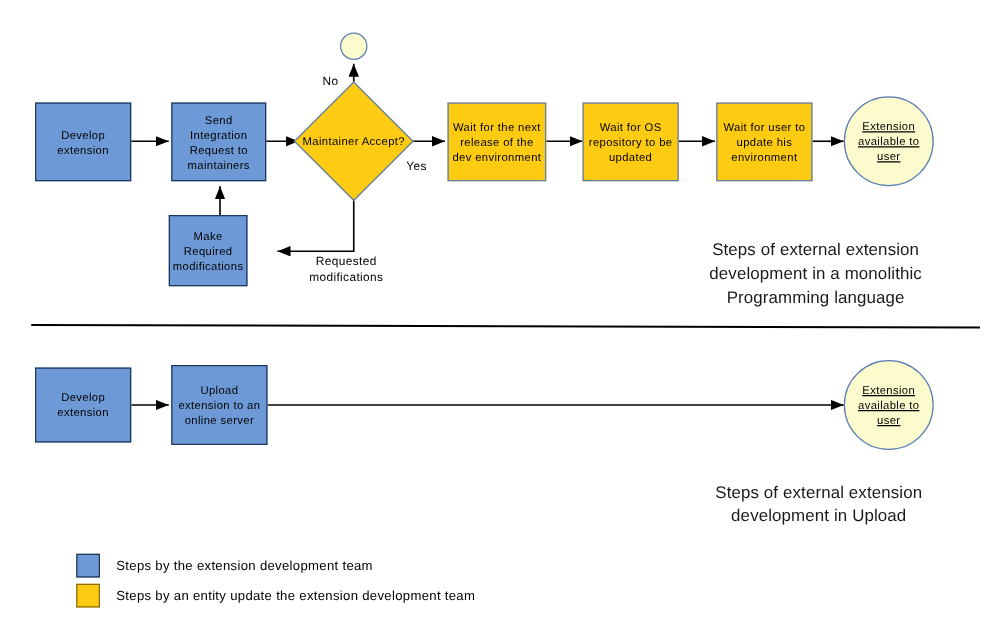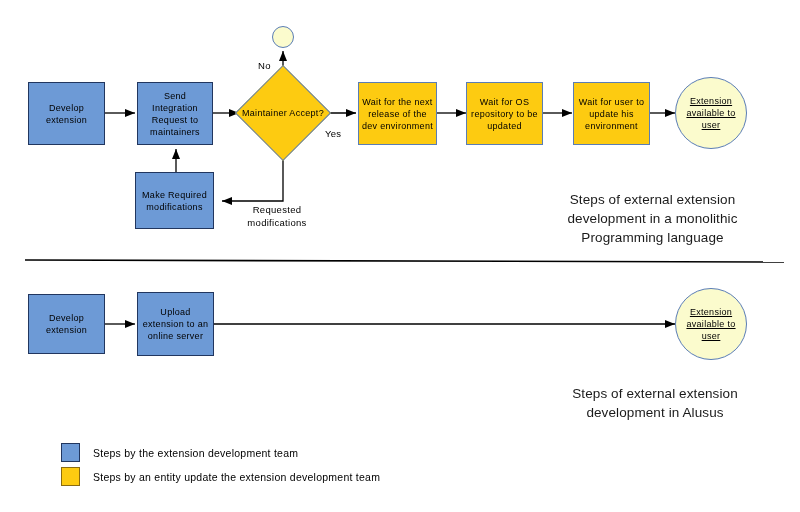--- a/index.html
+++ b/index.html
@@ -198,21 +198,21 @@
   </div>
 
   <div class="node yellow" style="left:573px; top:82px; width:77px; height:63px;">
     <span class="lbl">Wait for user to update his environment</span>
   </div>
 
   <div class="node terminal" style="left:675px; top:77px; width:72px; height:72px;">
     <span class="lbl">Extension available to user</span>
   </div>
 
-  <div class="node blue" style="left:135px; top:172px; width:79px; height:57px;align-items:center;">
+  <div class="node blue" style="left:135px; top:172px; width:63px; height:57px;align-items:center;">
     <span class="lbl">Make Required modifications</span>
   </div>
 
   <div class="edge-label" style="left:258px; top:60px;">No</div>
   <div class="edge-label" style="left:325px; top:128px;">Yes</div>
   <div class="edge-label two" style="left:232px; top:203px;">Requested modifications</div>
 
   <div class="caption" style="left:520px; top:190px; width:265px;">
     <div>Steps of external extension</div>
     <div>development in a monolithic</div>
@@ -226,21 +226,21 @@
   <div class="node blue" style="left:137px; top:292px; width:77px; height:64px;">
     <span class="lbl">Upload extension to an online server</span>
   </div>
 
   <div class="node terminal" style="left:675px; top:288px; width:72px; height:72px;">
     <span class="lbl">Extension available to user</span>
   </div>
 
   <div class="caption" style="left:525px; top:384px; width:260px;">
     <div>Steps of external extension</div>
-    <div>development in Alusus</div>
+    <div>development in Upload</div>
   </div>
 
   <div class="legend-row" style="left:27px; top:443px;">
     <div class="legend-swatch blue"></div>
     <div class="legend-text">Steps by the extension development team</div>
   </div>
 
   <div class="legend-row" style="left:27px; top:467px;">
     <div class="legend-swatch yellow"></div>
     <div class="legend-text">Steps by an entity update the extension development team</div>

